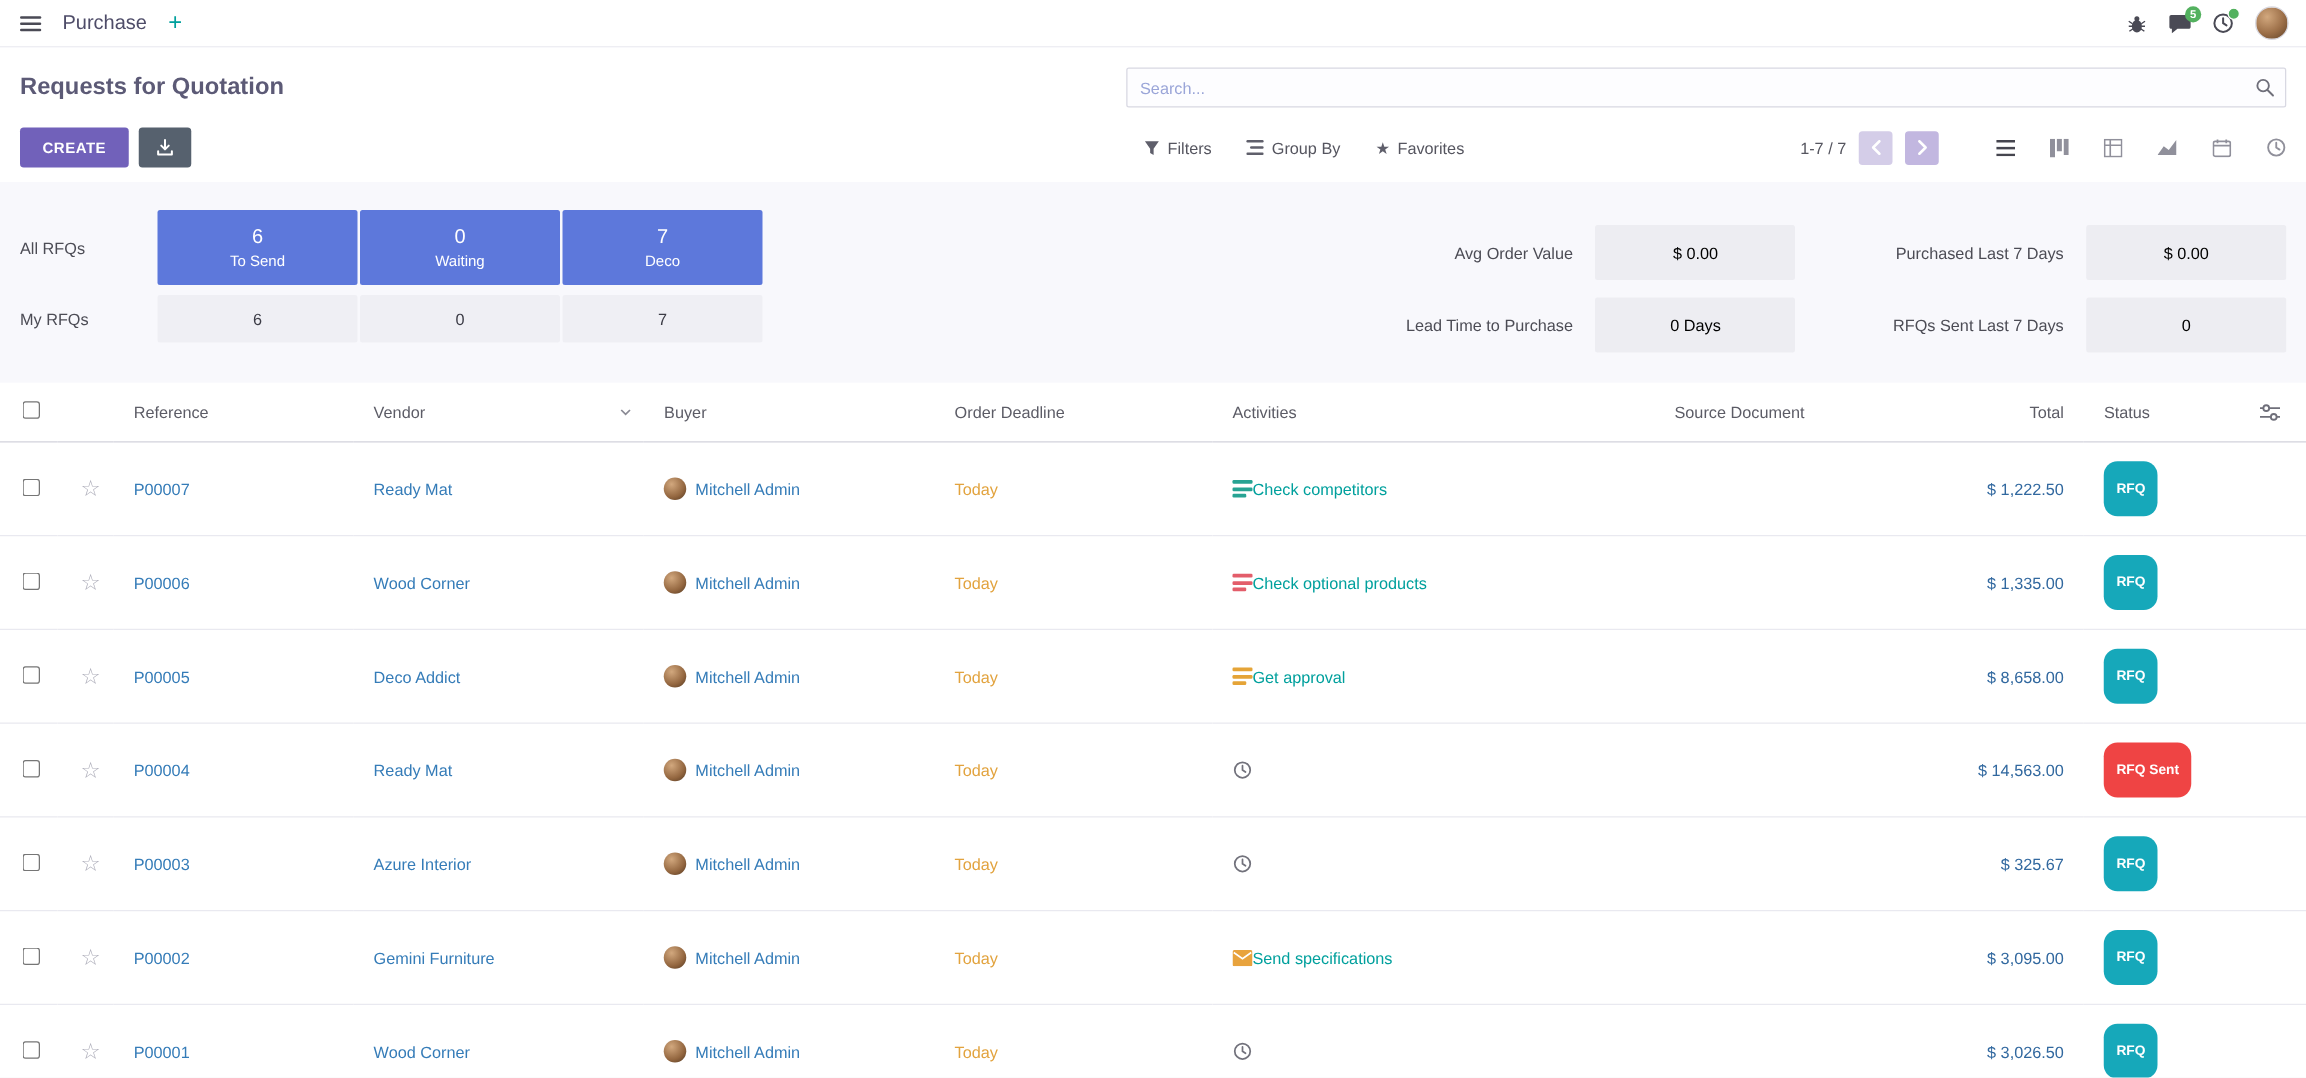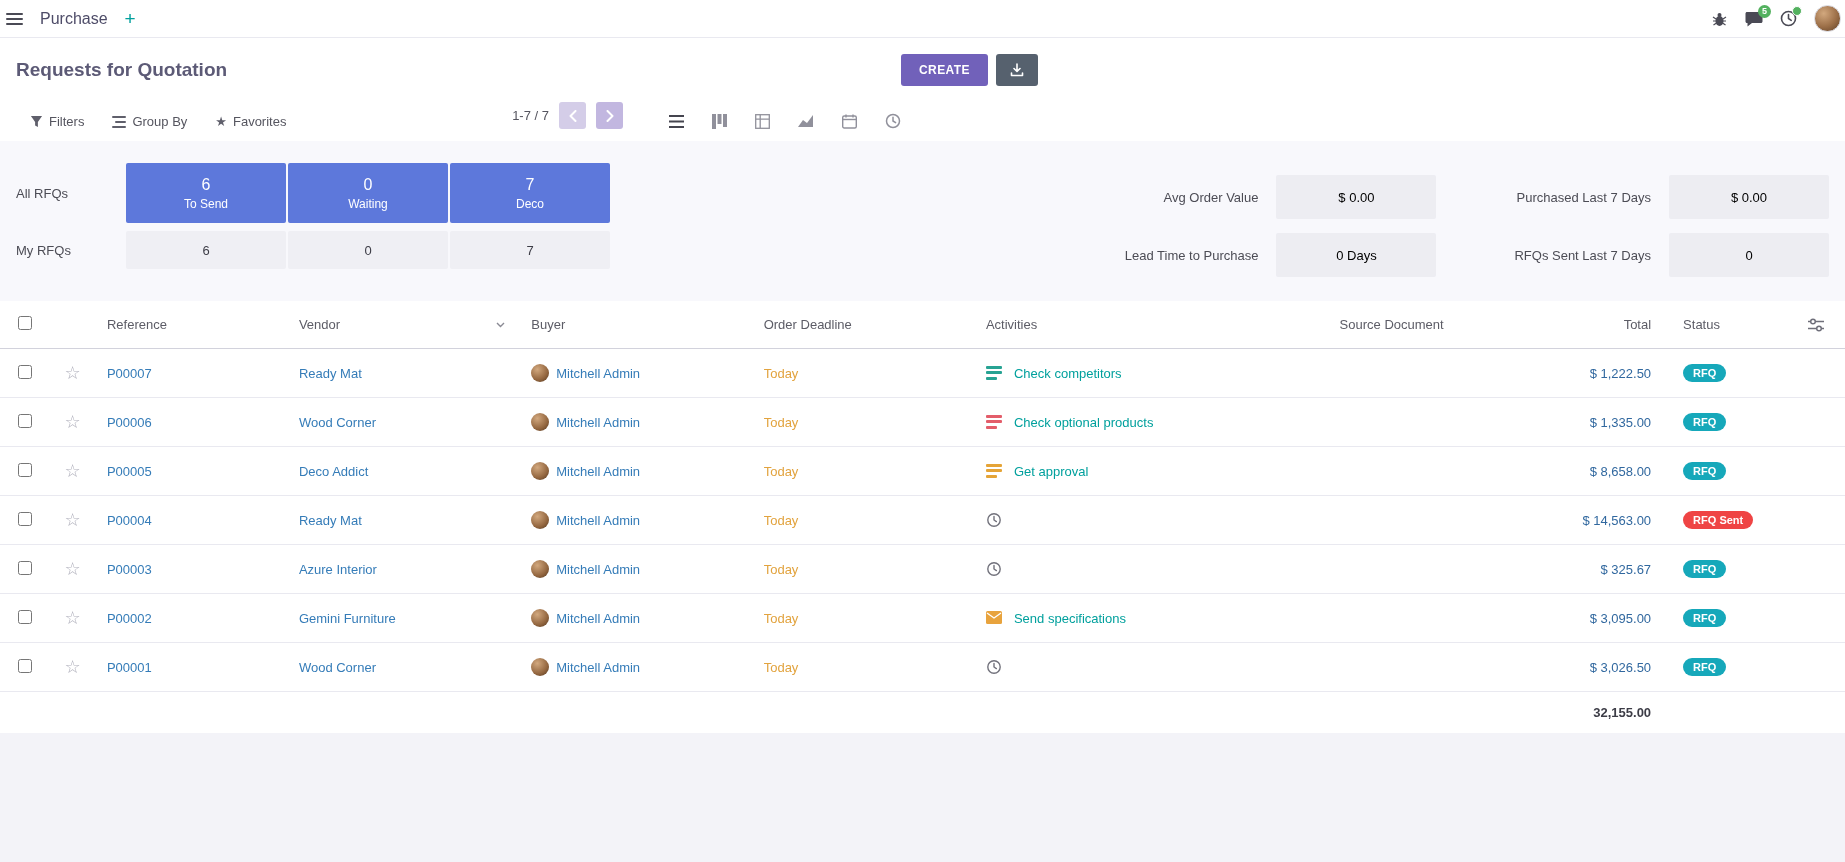--- a/index.html
+++ b/index.html
@@ -1,21 +1,21 @@
 <!DOCTYPE html>
 <html><head>
 <meta charset="utf-8">
 <style>
   *{box-sizing:border-box;margin:0;padding:0}
   html,body{width:1845px;height:862px;overflow:hidden;font-family:"Liberation Sans",sans-serif;font-size:13px;color:#4c4c55;background:#f3f3f8}
   a{text-decoration:none;cursor:pointer}
   svg{display:block}
 
   
-  .topbar{height:38px;background:#ffffff;border-bottom:1px solid #e9e9f0;display:flex;align-items:center;justify-content:space-between;padding:0 4px}
+  .topbar{height:38px;background:#ffffff;border-bottom:1px solid #e9e9f0;display:flex;align-items:center;justify-content:space-between;padding:0 14px}
   .topbar-left{display:flex;align-items:center;gap:15px}
   .menu-toggle{display:flex;flex-direction:column;gap:3px;cursor:pointer;padding:4px 2px}
   .menu-toggle i{display:block;width:17px;height:2px;background:#4a4a55;border-radius:1px}
   .app-name{font-size:16px;color:#4e4c68;cursor:pointer}
   .plus{font-size:19px;color:#00a09d;cursor:pointer;line-height:1;margin-left:2px}
   .topbar-right{display:flex;align-items:center;gap:17px}
   .tb-icon{position:relative;cursor:pointer}
   .tb-badge{position:absolute;top:-6px;right:-8px;background:#53b15f;color:#fff;font-size:9px;line-height:13px;min-width:13px;text-align:center;border-radius:7px;padding:0 2px;font-weight:bold}
   .tb-dot{position:absolute;top:-4px;right:-5px;width:10px;height:10px;border-radius:50%;background:#53b15f;border:1.5px solid #fff}
   .avatar{width:27px;height:27px;border-radius:50%;background:radial-gradient(circle at 35% 30%,#d2a87e 0%,#9c6f48 55%,#5e4026 100%);border:1px solid #d8d8e0;cursor:pointer}
@@ -23,21 +23,21 @@
   
   .control-panel{background:#fff;padding:16px 16px 12px;display:grid;grid-template-columns:1fr 928px;row-gap:16px}
   .cp-title{font-size:19px;color:#5c5a76;align-self:center}
   .search-box{position:relative}
   .search-input{width:100%;height:32px;border:1px solid #d8d8e2;border-radius:2px;background:#fdfdff;padding:0 34px 0 10px;font-size:13px;color:#4c4c55;outline:none;font-family:"Liberation Sans",sans-serif}
   .search-input::placeholder{color:#9aa5d8}
   .search-icon{position:absolute;right:9px;top:8px;cursor:pointer}
   .cp-actions{display:flex;align-items:center;gap:8px}
   .btn-create{background:#7161ba;color:#fff;border:none;border-radius:3px;font-size:12px;letter-spacing:.4px;padding:9px 18px;cursor:pointer;font-family:"Liberation Sans",sans-serif;font-weight:bold}
   .btn-export{background:#56616e;border:none;border-radius:3px;width:42px;height:32px;display:flex;align-items:center;justify-content:center;cursor:pointer}
-  .cp-right{display:flex;align-items:flex-end;padding-left:14px}
+  .cp-right{display:flex;align-items:center;padding-left:14px}
   .cp-filter-btn{display:flex;align-items:center;gap:6px;color:#55555f;cursor:pointer;margin-right:28px;white-space:nowrap}
   .fav-star{color:#5f5f6b;font-size:13px}
   .pager{margin-left:auto;display:flex;align-items:center;gap:10px}
   .pager-text{color:#55555f}
   .pager-btn{width:27px;height:27px;border:none;border-radius:3px;display:flex;align-items:center;justify-content:center;cursor:pointer}
   .pager-prev{background:#d4cde8}
   .pager-next{background:#c2b7e0}
   .view-switcher{display:flex;align-items:center;gap:28px;margin-left:46px}
   .vs-btn{cursor:pointer;opacity:.95}
 
@@ -61,32 +61,32 @@
   th.num,td.num{text-align:right}
   tbody td{padding:15px 16px;border-bottom:1px solid #e9e9f0;vertical-align:middle}
   tbody tr{cursor:pointer}
   .c-check,.c-star{padding-left:18px !important;padding-right:4px !important}
   input[type=checkbox]{width:14px;height:14px;cursor:pointer;accent-color:#7161ba}
   .star{font-size:18px;color:#b0b0bc;line-height:1;cursor:pointer}
   .link{color:#357cb8}
   .buyer{display:flex;align-items:center;gap:7px}
   .avatar-sm{width:18px;height:18px;border-radius:50%;background:radial-gradient(circle at 35% 30%,#d2a87e 0%,#93663f 60%,#4f351f 100%);flex:0 0 auto}
   .deadline{color:#e2a33e}
-  .activity{display:flex;gap:12px}
+  .activity{display:flex;align-items:center;gap:0}
   .act-label{color:#00a09d}
   .act-bars{display:inline-flex;flex-direction:column;gap:2.5px;width:16px}
   .act-bars i{display:block;height:3px;border-radius:1px}
   .act-bars.teal i{background:#27a393}
   .act-bars.red i{background:#e35d6a}
   .act-bars.yellow i{background:#e5a437}
   .act-bars i:nth-child(1){width:16px}
   .act-bars i:nth-child(2){width:16px}
   .act-bars i:nth-child(3){width:11px}
   td .amount{color:#31689f}
-  .pill{display:inline-block;background:#16a8ba;color:#fff;font-size:11px;font-weight:bold;padding:3px 10px;border-radius:11px;white-space:nowrap}
+  .pill{display:inline-block;background:#16a8ba;color:#fff;font-size:11px;font-weight:bold;padding:16px 10px;border-radius:11px;white-space:nowrap}
   .pill-sent{background:#ef4444}
   tfoot td{padding:13px 16px;border-top:1px solid #d2d2dc;background:#fff}
   .footer-total{font-weight:bold;color:#3c3c46}
   .vendor-caret{position:absolute;right:10px;top:50%;transform:translateY(-50%);cursor:pointer}
   .th-settings{cursor:pointer}
 </style>
 </head>
 <body>
 
 <header class="topbar">
@@ -120,20 +120,29 @@
         </svg>
       <span class="tb-dot"></span>
     </span>
     <span class="avatar"></span>
   </div>
 </header>
 
 <section class="control-panel">
   <h1 class="cp-title">Requests for Quotation</h1>
 
+  <div class="search-box">
+    <input class="search-input" type="text" placeholder="Search..." style="">
+    <span class="search-icon">
+      <svg width="16" height="16" viewBox="0 0 16 16">
+          <circle cx="6.5" cy="6.5" r="4.6" fill="none" stroke="#6f6f7a" stroke-width="1.5"></circle>
+          <path d="M10 10l4.4 4.4" stroke="#6f6f7a" stroke-width="1.5" stroke-linecap="round"></path>
+        </svg>
+    </span>
+  </div>
 
   <div class="cp-actions">
     <button class="btn-create">CREATE</button>
     <button class="btn-export">
       <svg width="14" height="14" viewBox="0 0 14 14">
           <path d="M7 1v7M4 5.5L7 8.5l3-3" stroke="#fff" stroke-width="1.6" fill="none" stroke-linecap="round" stroke-linejoin="round"></path>
           <path d="M1.5 10v2.5h11V10" stroke="#fff" stroke-width="1.6" fill="none" stroke-linecap="round" stroke-linejoin="round"></path>
         </svg>
     </button>
   </div>

